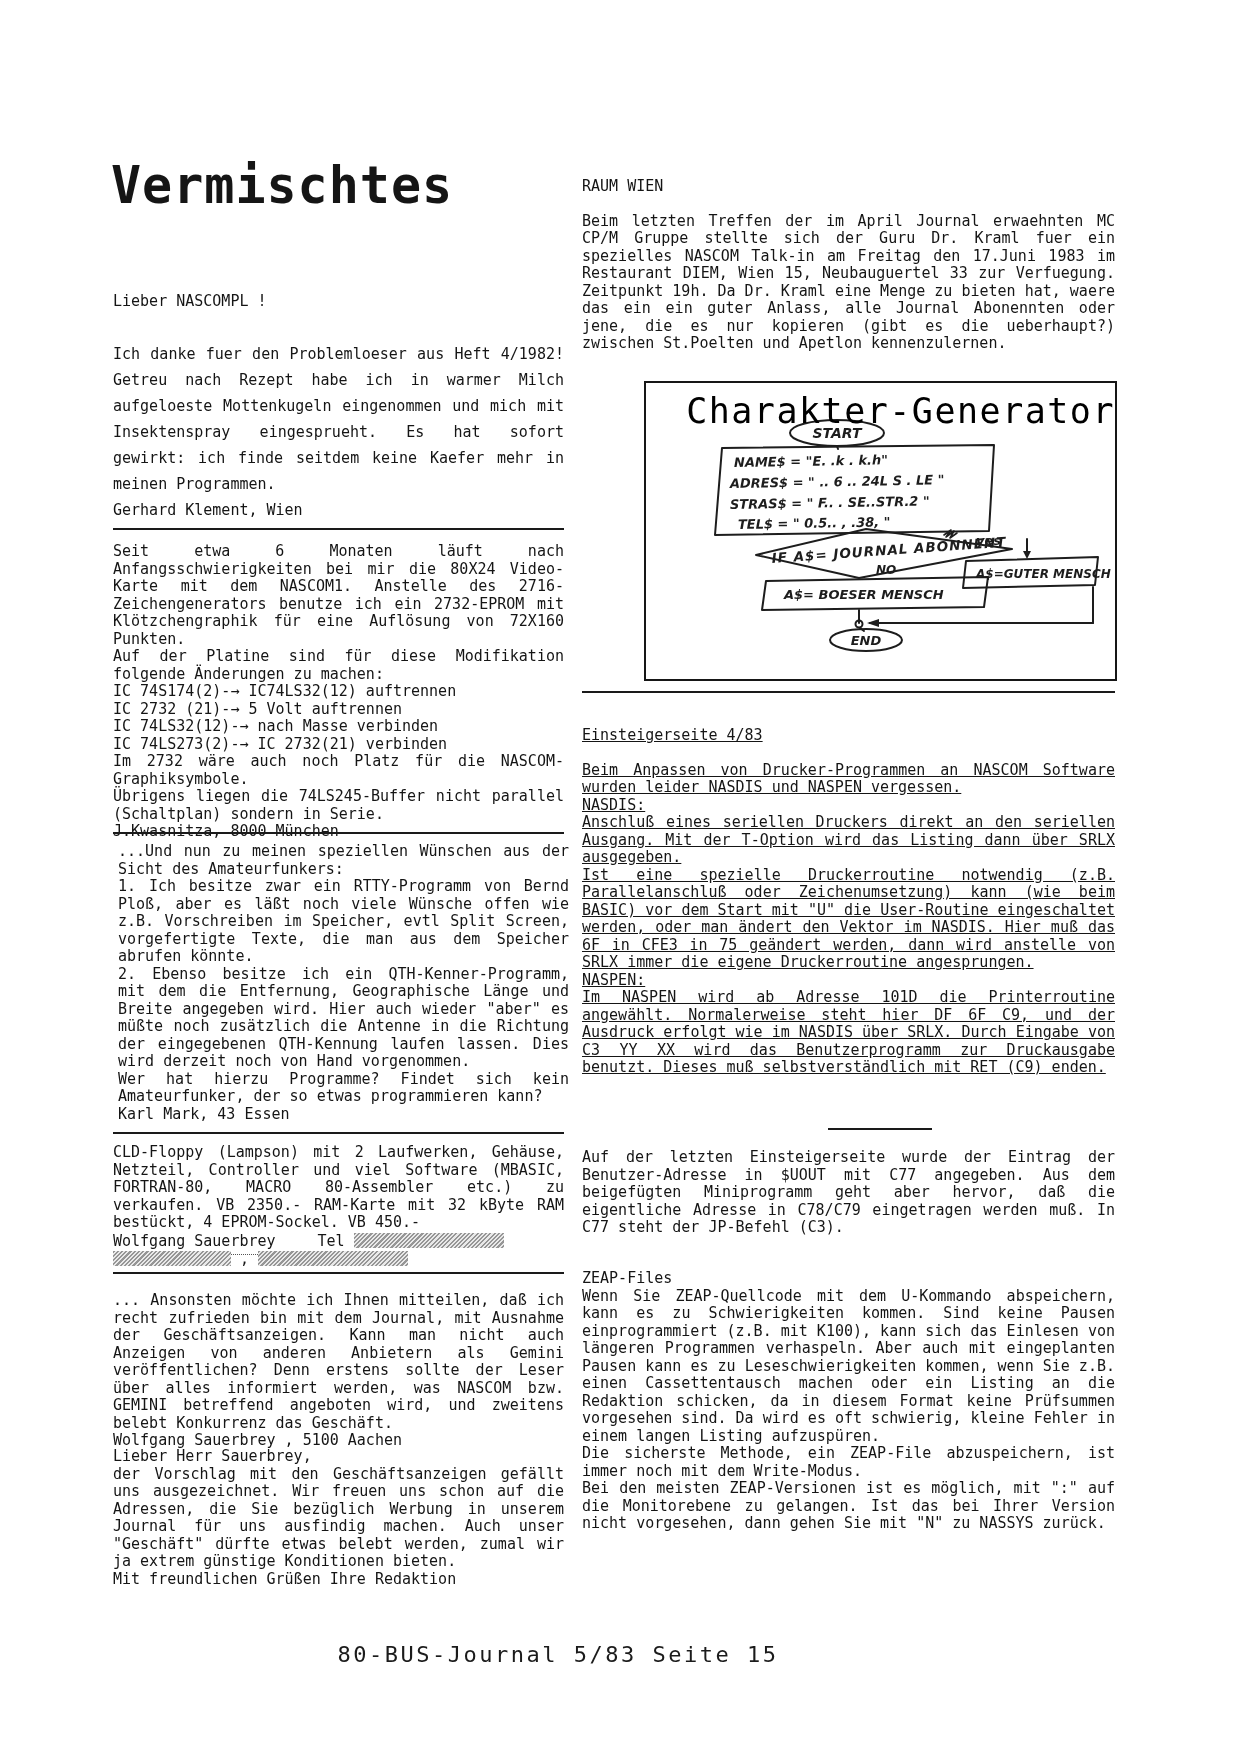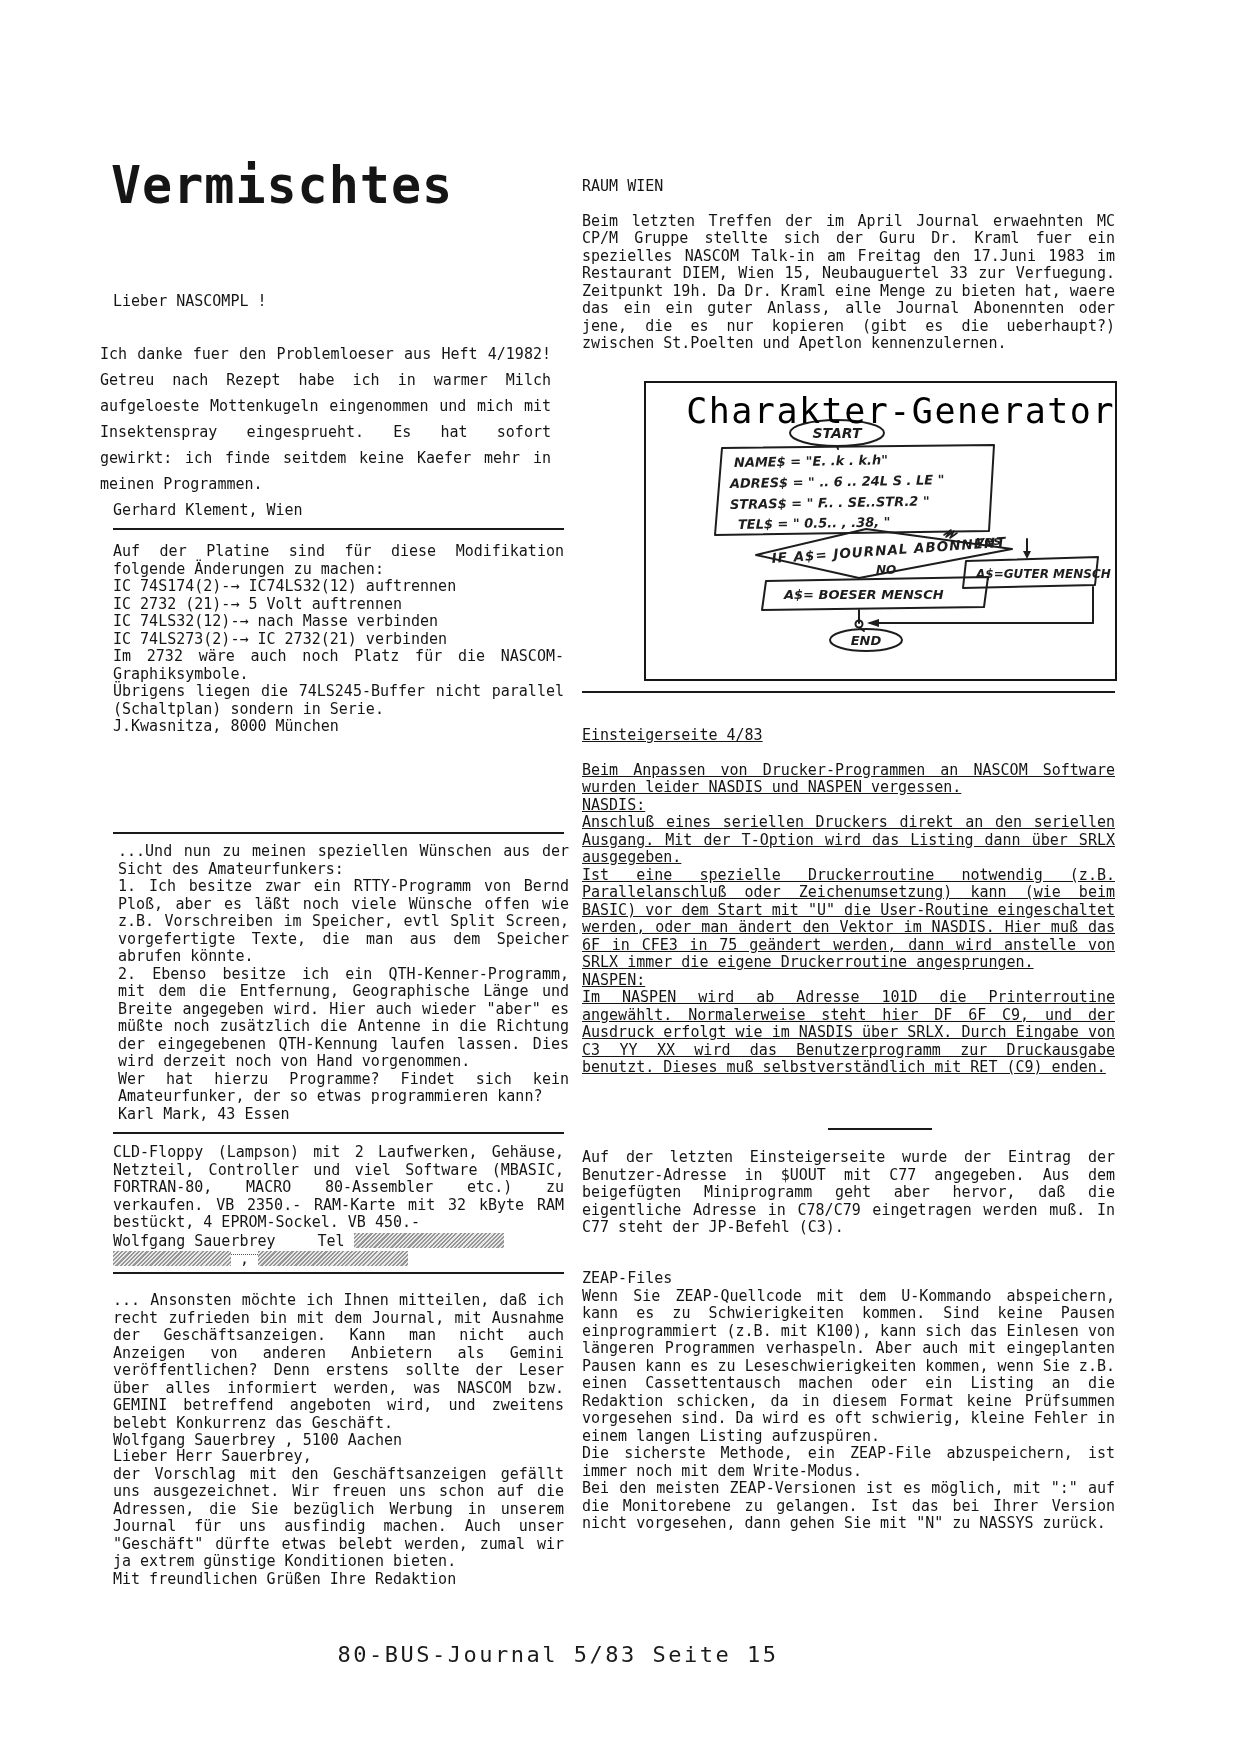--- a/index.html
+++ b/index.html
@@ -29,26 +29,27 @@
 </style>
 </head>
 <body>
 
 <div class="page">
 
   <div class="page-title">Vermischtes</div>
 
   <div class="abs t" style="left:113px;top:293px;width:451px;">Lieber NASCOMPL !</div>
 
-  <div class="abs t j letter1" style="left:100px;top:341px;width:451px;">Ich danke fuer den Problemloeser aus Heft 4/1982! Getreu nach Rezept habe ich in warmer Milch aufgeloeste Mottenkugeln eingenommen und mich mit Insektenspray eingesprueht. Es hat sofort gewirkt: ich finde seitdem keine Kaefer mehr in meinen Programmen.</div>
+  <div class="abs t j letter1" style="left:113px;top:341px;width:451px;">Ich danke fuer den Problemloeser aus Heft 4/1982! Getreu nach Rezept habe ich in warmer Milch aufgeloeste Mottenkugeln eingenommen und mich mit Insektenspray eingesprueht. Es hat sofort gewirkt: ich finde seitdem keine Kaefer mehr in meinen Programmen.</div>
 
   <div class="abs t" style="left:113px;top:502px;width:451px;">Gerhard Klement, Wien</div>
   <div class="abs rule" style="left:113px;top:528px;width:451px;"></div>
 
   <div class="abs t" style="left:113px;top:543px;width:451px;">
+    <div class="j">Seit etwa 6 Monaten läuft nach Anfangsschwierigkeiten bei mir die 80X24 Video-Karte mit dem NASCOM1. Anstelle des 2716-Zeichengenerators benutze ich ein 2732-EPROM mit Klötzchengraphik für eine Auflösung von 72X160 Punkten.</div>
     <div class="j">Auf der Platine sind für diese Modifikation folgende Änderungen zu machen:</div>
     <div>IC 74S174(2)-→  IC74LS32(12) auftrennen</div>
     <div>IC 2732 (21)-→  5 Volt auftrennen</div>
     <div>IC 74LS32(12)-→  nach Masse verbinden</div>
     <div>IC 74LS273(2)-→  IC 2732(21) verbinden</div>
     <div class="j">Im 2732 wäre auch noch Platz für die NASCOM-Graphiksymbole.</div>
     <div class="j">Übrigens liegen die 74LS245-Buffer nicht parallel (Schaltplan) sondern in Serie.</div>
     <div>J.Kwasnitza, 8000 München</div>
   </div>
   <div class="abs rule" style="left:113px;top:832px;width:451px;"></div>

